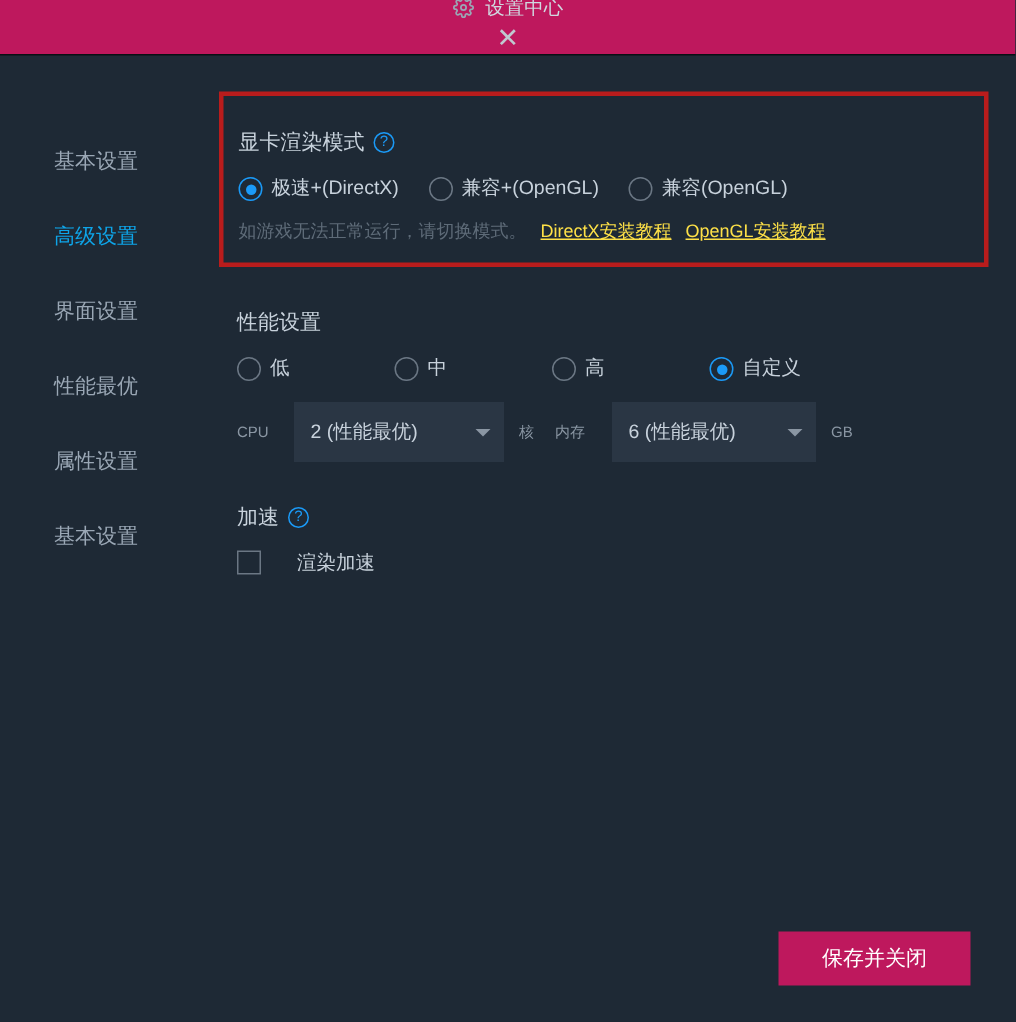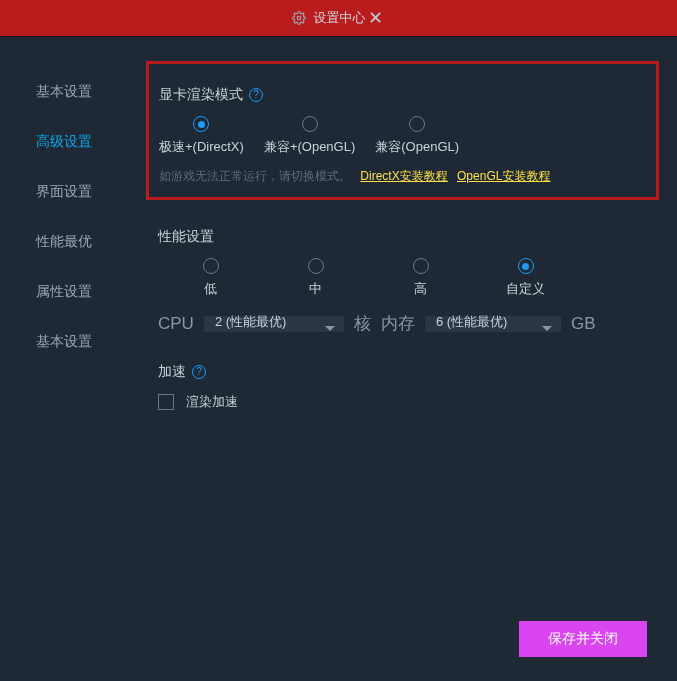--- a/index.html
+++ b/index.html
@@ -7,25 +7,26 @@
   width: 677px;
   height: 681px;
   background: #1e2935;
   font-family: "Microsoft YaHei", sans-serif;
   color: #b8c4d0;
   font-size: 13px;
   overflow: hidden;
 }
 .titlebar {
   height: 36px;
-  background: #b91c1c;
+  background: #be185d;
   display: flex;
   align-items: center;
   padding: 0 12px;
-  justify-content: center;
+  justify-content: flex-end;
+  flex-direction: column;
 }
 .titlebar-left {
   display: flex;
   align-items: center;
   gap: 8px;
 }
 .titlebar-title {
   color: #d0d8e0;
   font-size: 13px;
 }
@@ -42,21 +43,21 @@
   background: #1e2935;
   border-top: 1px solid #0a0f14;
 }
 .sidebar {
   width: 140px;
   padding-top: 46px;
 }
 .sidebar-item {
   height: 50px;
   display: flex;
-  align-items: flex-start;
+  align-items: center;
   padding-left: 36px;
   color: #9aa7b5;
   font-size: 14px;
   cursor: pointer;
 }
 .sidebar-item.active {
   color: #0ea5e9;
 }
 .content {
   flex: 1;
@@ -93,24 +94,23 @@
   line-height: 1;
 }
 .radio-row {
   display: flex;
   gap: 20px;
   margin-bottom: 12px;
   flex-wrap: wrap;
 }
 .radio-item {
   display: flex;
-  align-items: center;
+  align-items: flex-end;
   gap: 6px;
   cursor: pointer;
-  flex-direction: column;
 }
 .radio-circle {
   width: 16px;
   height: 16px;
   border: 1.5px solid #6b7784;
   border-radius: 50%;
   display: flex;
   align-items: center;
   justify-content: center;
 }
@@ -145,66 +145,66 @@
 }
 .perf-radio-row {
   display: flex;
   gap: 0;
 }
 .perf-radio-row .radio-item {
   width: 105px;
 }
 .small-label {
   color: #8a96a3;
-  font-size: 17px;
+  font-size: 10px;
   min-width: 28px;
 }
 .select-box {
   background: #2a3644;
   border: 1px solid #2a3644;
-  height: 16px;
-  display: flex;
-  align-items: flex-end;
+  height: 40px;
+  display: flex;
+  align-items: center;
   justify-content: space-between;
   padding: 0 8px 0 10px;
   color: #c8d2dc;
   font-size: 13px;
   width: 140px;
   cursor: pointer;
 }
 .select-box.wide { width: 136px; }
 .chevron {
   width: 0; height: 0;
   border-left: 5px solid transparent;
   border-right: 5px solid transparent;
   border-top: 5px solid #8a96a3;
 }
 .checkbox-row {
   display: flex;
   align-items: center;
-  gap: 12px;
+  gap: 24px;
   margin-top: 10px;
 }
 .checkbox {
   width: 16px;
   height: 16px;
   border: 1.5px solid #6b7784;
   cursor: pointer;
 }
 .checkbox-label {
   color: #c8d2dc;
   font-size: 13px;
 }
 .footer {
   position: absolute;
   bottom: 24px;
   right: 30px;
 }
 .save-btn {
-  background: #d946ef;
+  background: #be185d;
   color: #fff;
   border: none;
   height: 36px;
   width: 128px;
   font-size: 14px;
   cursor: pointer;
   font-family: inherit;
 }
 .gear-icon {
   width: 14px;

